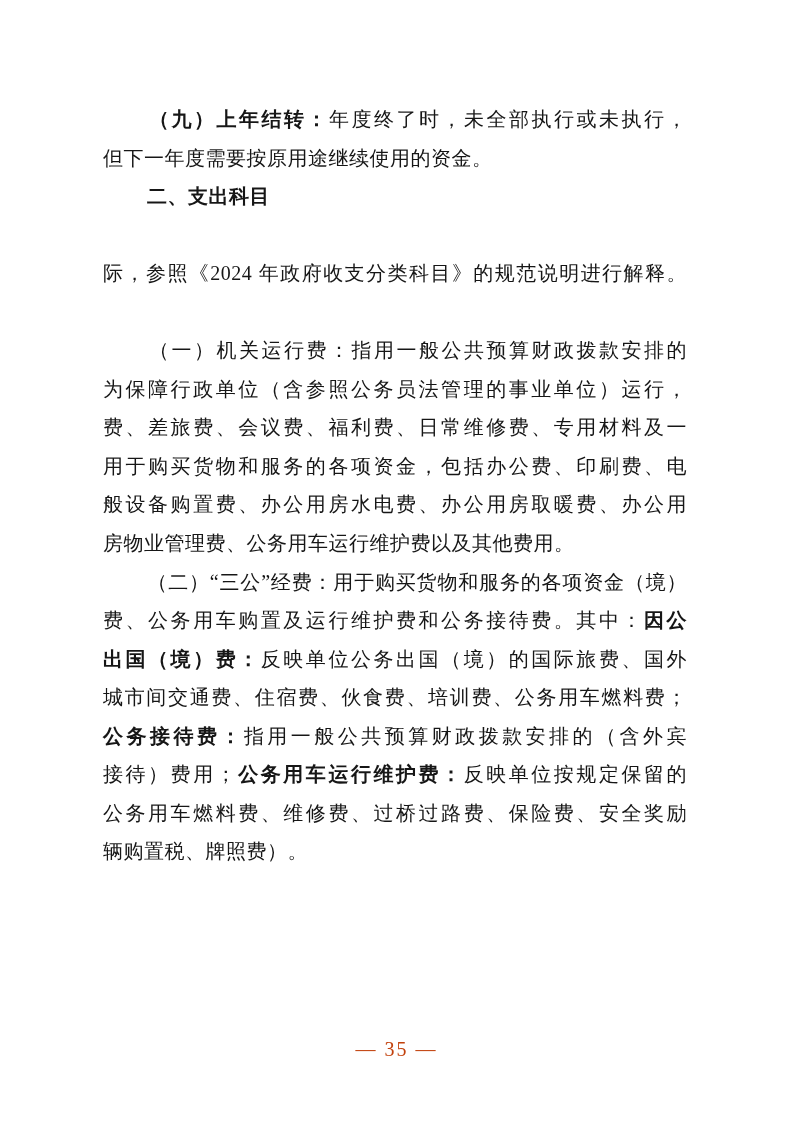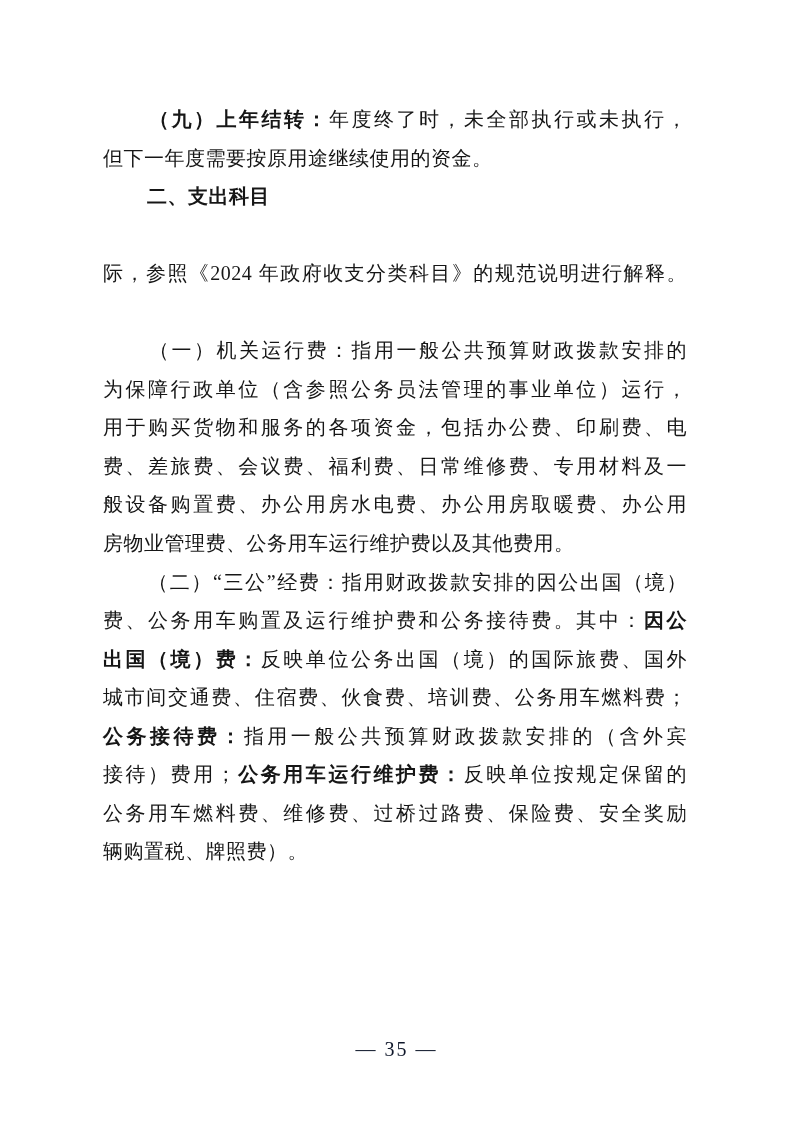--- a/index.html
+++ b/index.html
@@ -41,42 +41,42 @@
     font-weight: 700;
     font-family: Liberation Sans, sans-serif;
   }
   .footer {
     position: absolute;
     left: 0;
     top: 1038px;
     width: 793px;
     text-align: center;
     font-size: 20px;
-    color: #0f172a;
+    color: #c2410c;
     letter-spacing: 2px;
   }
 </style>
 </head>
 <body>
 
 <div class="page">
   <div class="content">
       <div class="line just"><span class="ind"></span><span class="seg b">（九）上年结转：</span><span class="seg">年度终了时，未全部执行或未执行，</span></div>
       <div class="line"><span class="seg">但下一年度需要按原用途继续使用的资金。</span></div>
       <div class="line"><span class="ind"></span><span class="seg b">二、支出科目</span></div>
       <div class="line just"><span class="ind"></span></div>
       <div class="line just"><span class="seg">际，参照《2024 年政府收支分类科目》的规范说明进行解释。</span></div>
       <div class="line"><span class="ind"></span></div>
       <div class="line just"><span class="ind"></span><span class="seg">（一）机关运行费：指用一般公共预算财政拨款安排的</span></div>
       <div class="line just"><span class="seg">为保障行政单位（含参照公务员法管理的事业单位）运行，</span></div>
+      <div class="line just"><span class="seg">费、差旅费、会议费、福利费、日常维修费、专用材料及一</span></div>
       <div class="line just"><span class="seg">用于购买货物和服务的各项资金，包括办公费、印刷费、电</span></div>
-      <div class="line just"><span class="seg">费、差旅费、会议费、福利费、日常维修费、专用材料及一</span></div>
       <div class="line just"><span class="seg">般设备购置费、办公用房水电费、办公用房取暖费、办公用</span></div>
       <div class="line"><span class="seg">房物业管理费、公务用车运行维护费以及其他费用。</span></div>
-      <div class="line just"><span class="ind"></span><span class="seg">（二）“三公”经费：指用财政拨款安排的因公出国（境）</span></div>
+      <div class="line just"><span class="ind"></span><span class="seg">（二）“三公”经费：用于购买货物和服务的各项资金（境）</span></div>
       <div class="line just"><span class="seg">费、公务用车购置及运行维护费和公务接待费。其中：</span><span class="seg b">因公</span></div>
       <div class="line just"><span class="seg b">出国（境）费：</span><span class="seg">反映单位公务出国（境）的国际旅费、国外</span></div>
       <div class="line just"><span class="seg">城市间交通费、住宿费、伙食费、培训费、公务用车燃料费；</span></div>
       <div class="line just"><span class="seg b">公务接待费：</span><span class="seg">指用一般公共预算财政拨款安排的（含外宾</span></div>
       <div class="line just"><span class="seg">接待）费用；</span><span class="seg b">公务用车运行维护费：</span><span class="seg">反映单位按规定保留的</span></div>
       <div class="line just"><span class="seg">公务用车燃料费、维修费、过桥过路费、保险费、安全奖励</span></div>
       <div class="line"><span class="seg">辆购置税、牌照费）。</span></div>
     </div>
   <div class="footer">— 35 —</div>
 </div>

